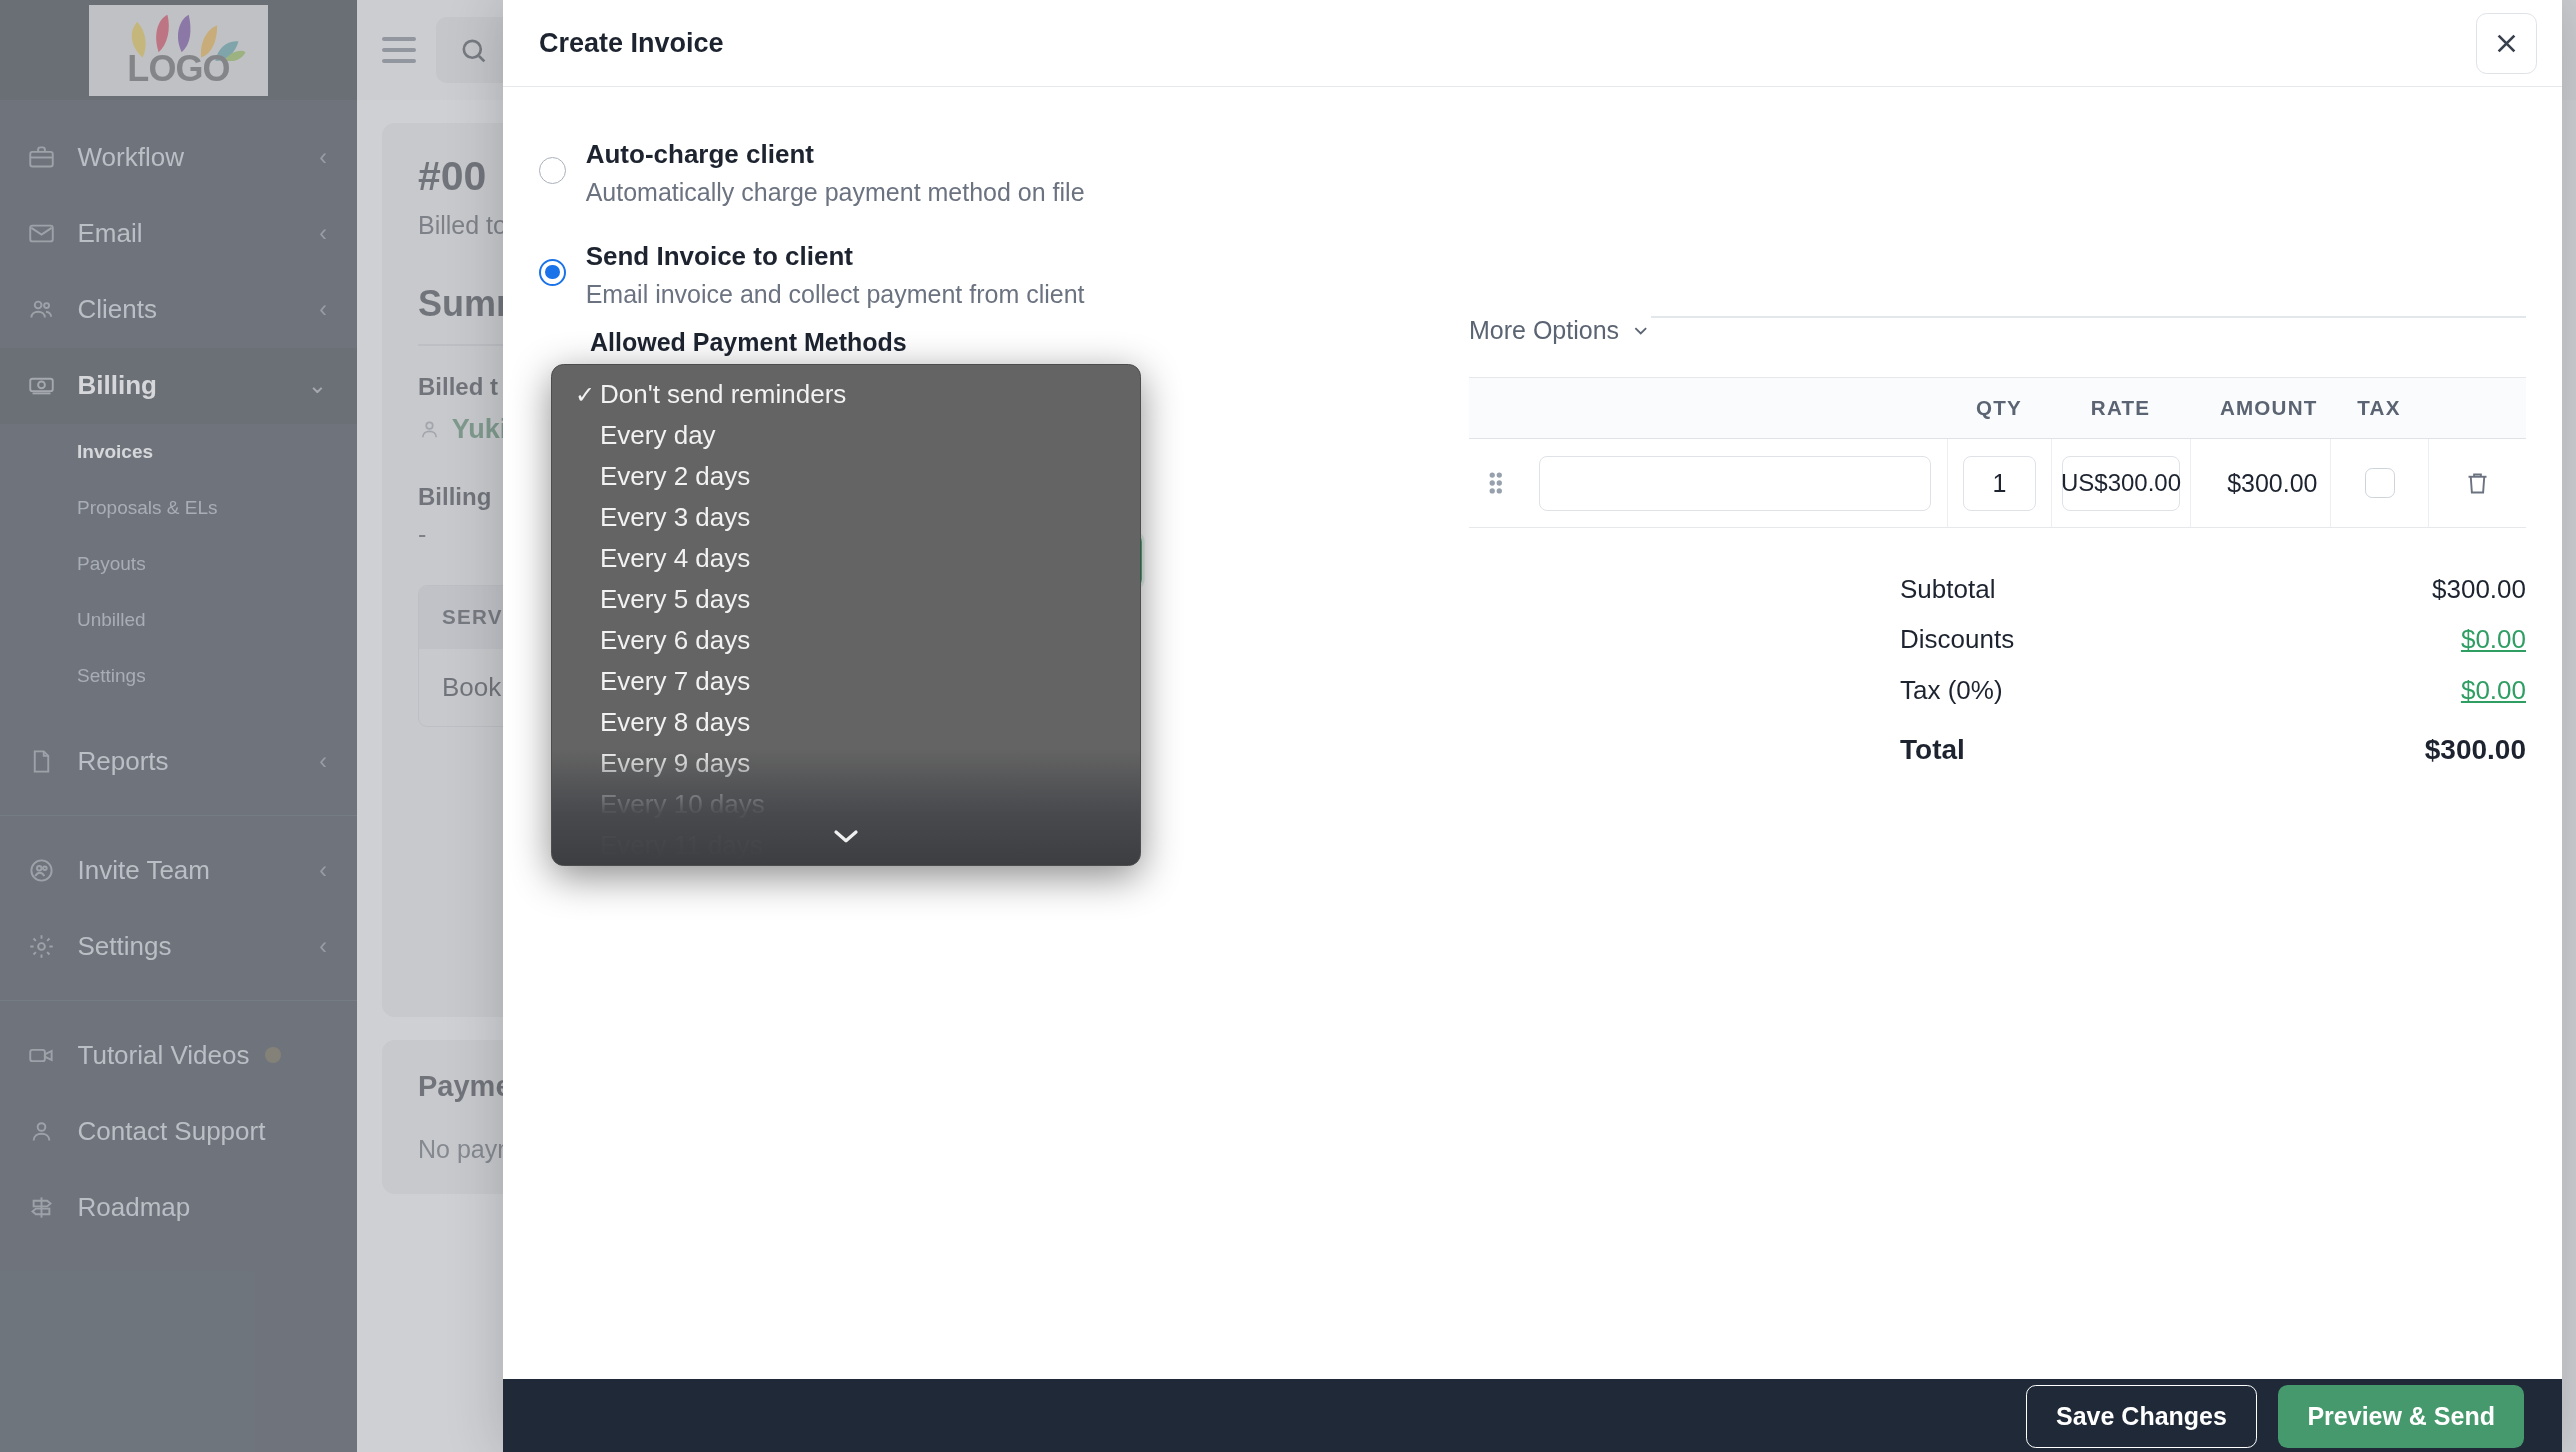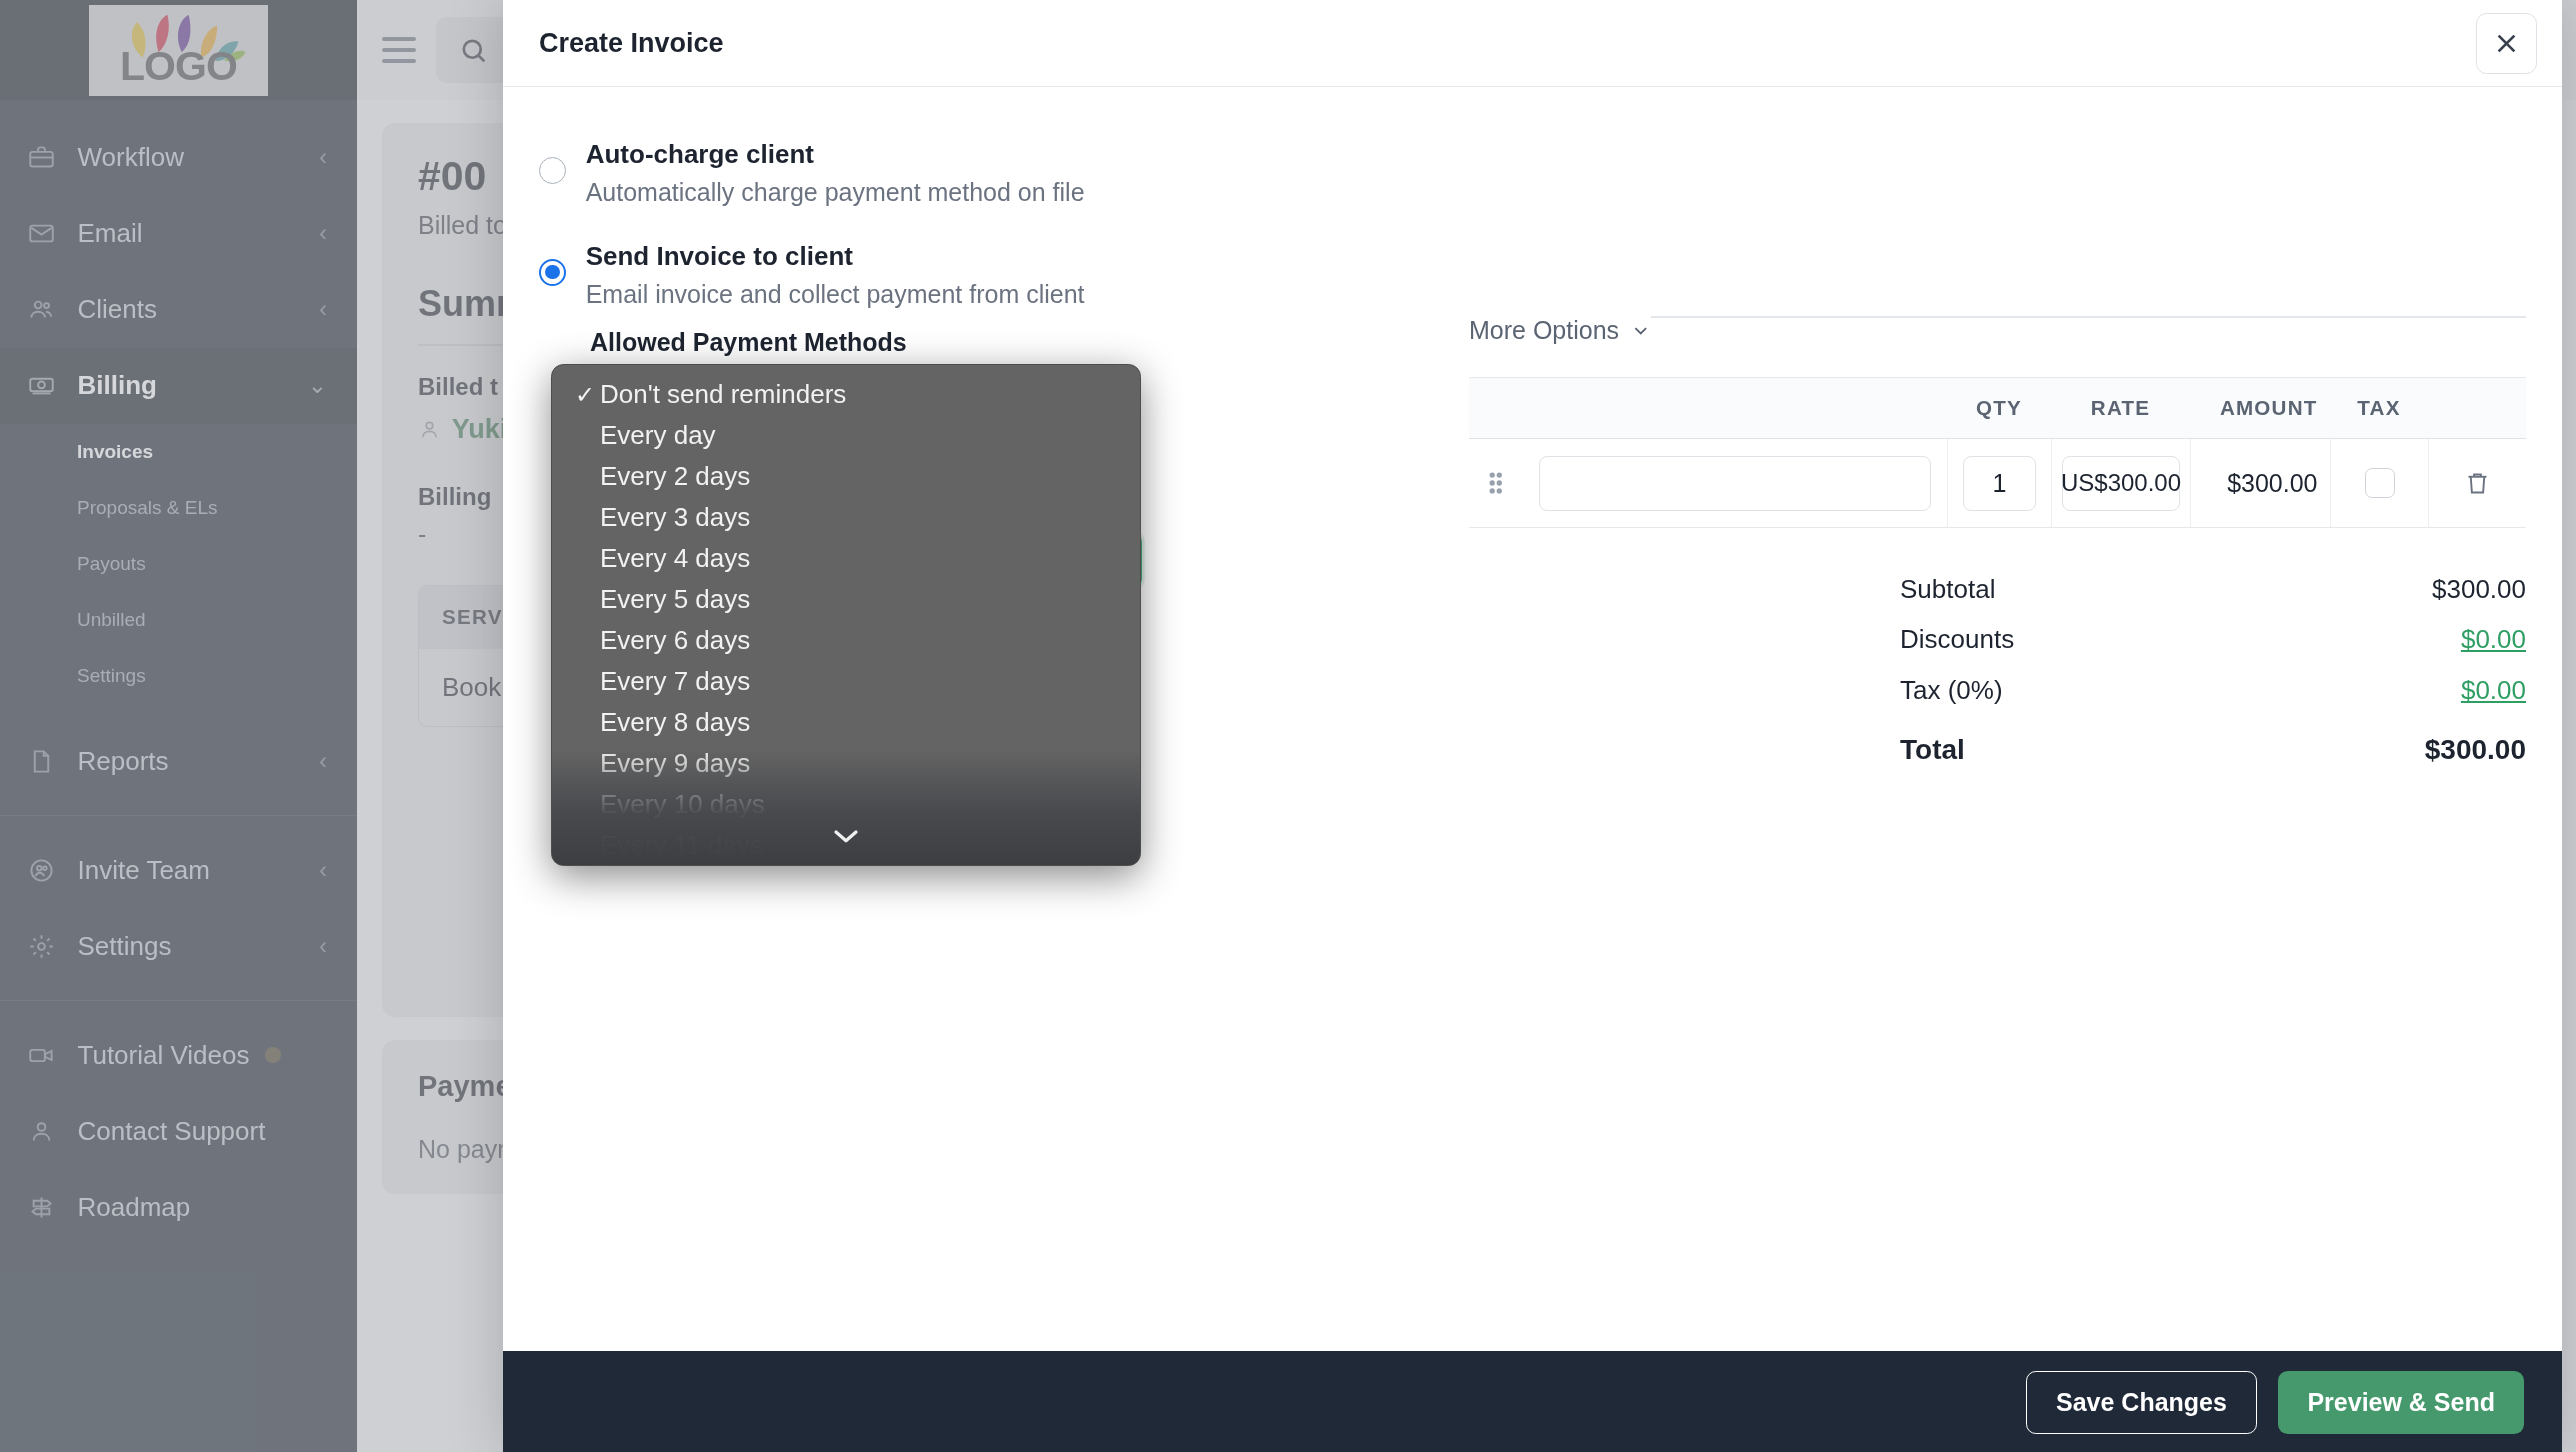--- a/index.html
+++ b/index.html
@@ -24,21 +24,21 @@
   .logo-wrap {
     height: 100px; background: #111821;
     display: flex; align-items: center; justify-content: center;
   }
   .logo-box {
     width: 179px; height: 91px; background: #cfcfcf;
     display: flex; align-items: flex-end; justify-content: center;
     position: relative; overflow: hidden;
   }
   .logo-text {
-    font-weight: bold; font-size: 41px; color: #4a4a4a;
+    font-weight: bold; font-size: 36px; color: #4a4a4a;
     letter-spacing: -0.9px; line-height: 1; padding-bottom: 9px;
     z-index: 2;
   }
   .petals { position: absolute; top: 1.8px; left: 50%; transform: translateX(-50%); }
 
   .nav-section { padding-top: 19.7px; }
   .nav-item {
     display: flex; align-items: center; height: 76px;
     padding: 0 30px 0 18px; color: #c2c8d0; font-size: 26px;
     cursor: pointer; position: relative;
@@ -200,21 +200,21 @@
   .add-circle { width: 27px; height: 27px; border-radius: 50%; border: 1.8px solid #2f9e63; display:flex; align-items:center; justify-content:center; font-size: 21.5px; line-height:1;}
 
   
   .totals { margin-top: 36px; margin-left: auto; width: 626px; }
   .tot-row { display: flex; justify-content: space-between; align-items: center; padding: 9.8px 0; font-size: 26px; color: #1d2430; }
   .tot-row .lbl { font-weight: 400; }
   .tot-row.grand { font-weight: 800; font-size: 28px; padding-top: 18px; }
   .tot-link { color: #2f9e63; text-decoration: underline; cursor: pointer; }
 
   .modal-foot {
-    height: 102px; flex: none; background: #1f2937;
+    height: 74px; flex: none; background: #1f2937;
     display: flex; align-items: center; justify-content: flex-end;
     gap: 21.5px; padding: 0 38px;
   }
   .btn {
     height: 63px; border-radius: 9.8px; display: flex; align-items: center;
     justify-content: center; padding: 0 29px; font-size: 25px; font-weight: 700;
     cursor: pointer;
   }
   .btn.ghost { border: 1.8px solid #ffffff; color: #ffffff; background: transparent; }
   .btn.primary { background: #46996c; color: #ffffff; }

